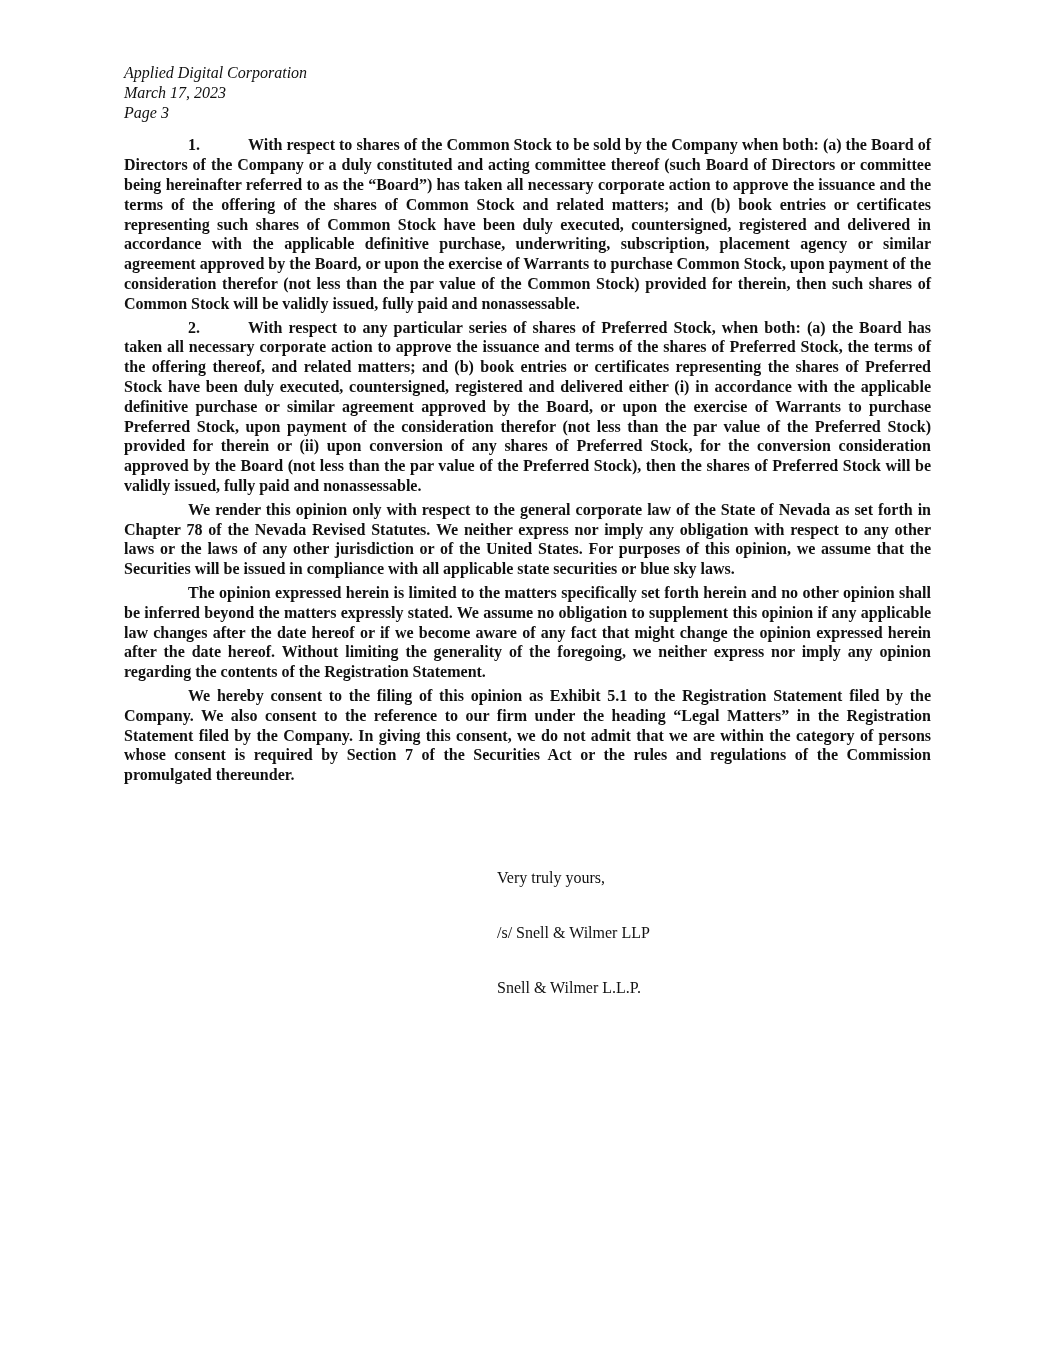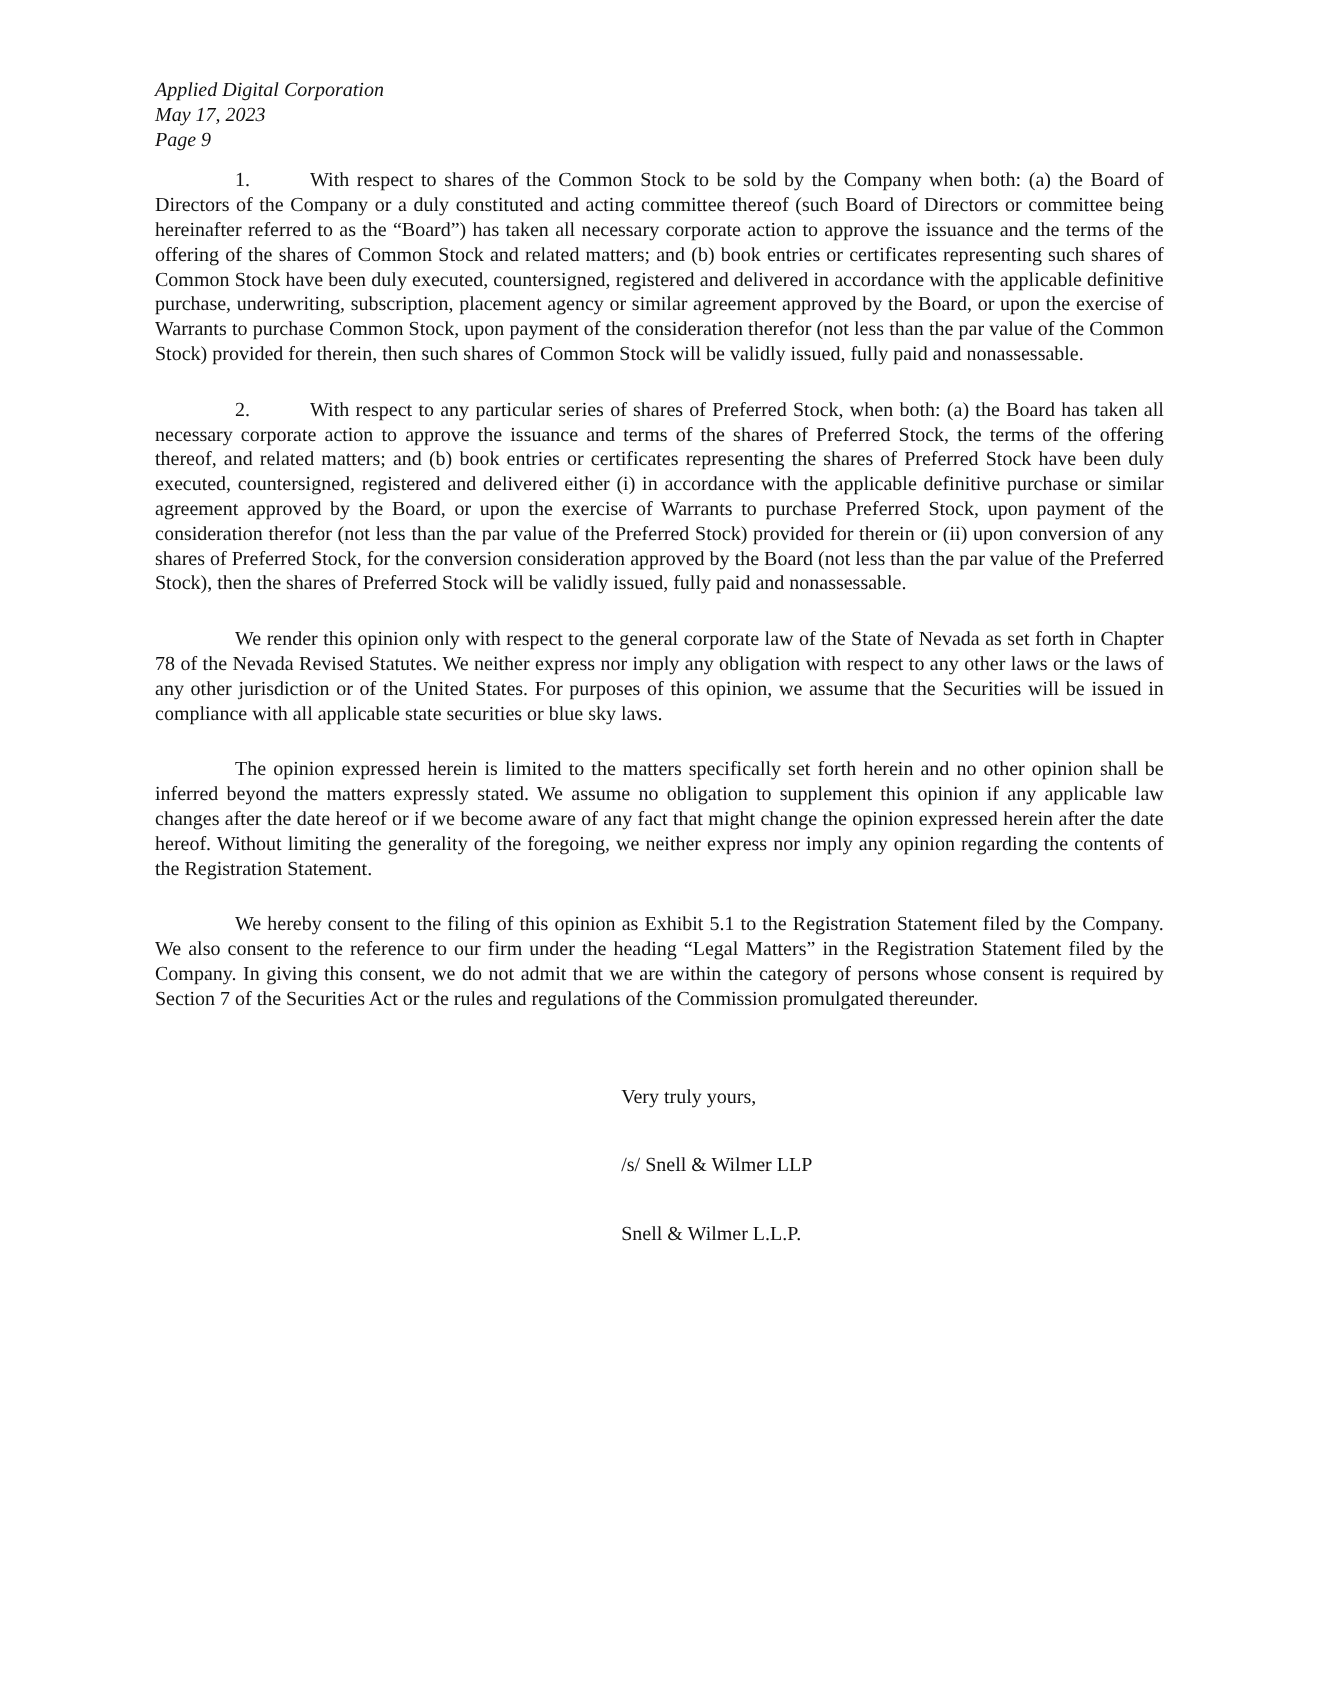--- a/index.html
+++ b/index.html
@@ -24,42 +24,43 @@
       width: 807px;
     }
     .header-line {
       display: block;
       white-space: nowrap;
     }
     .para {
       margin: 0;
       text-align: justify;
       text-align-last: left;
+      font-weight: bold;
     }
-    .para + .para { margin-top: 25px; }
+    .para + .para { margin-top: 4px; }
     .header-block { margin-bottom: 13px; font-style: italic; }
     .indent { display: inline-block; width: 64px; }
     .num-lead { display: inline-block; width: 64px; }
     .num { display: inline-block; width: 60px; }
     .closing {
       position: absolute;
       left: 497px;
       top: 868px;
     }
     .closing div { white-space: nowrap; }
     .closing div + div { margin-top: 35px; }
   </style>
 </head>
 <body>
 
 <div class="page">
   <div class="header-block">
     <span class="header-line">Applied Digital Corporation</span>
-    <span class="header-line">May 17, 2023</span>
-    <span class="header-line">Page 9</span>
+    <span class="header-line">March 17, 2023</span>
+    <span class="header-line">Page 3</span>
   </div>
 
   <p class="para"><span class="num-lead"></span><span class="num">1.</span><span>With respect to shares of the Common Stock to be sold by the Company when both: (a) the Board of Directors of the Company or a duly constituted and acting committee thereof (such Board of Directors or committee being hereinafter referred to as the “Board”) has taken all necessary corporate action to approve the issuance and the terms of the offering of the shares of Common Stock and related matters; and (b) book entries or certificates representing such shares of Common Stock have been duly executed, countersigned, registered and delivered in accordance with the applicable definitive purchase, underwriting, subscription, placement agency or similar agreement approved by the Board, or upon the exercise of Warrants to purchase Common Stock, upon payment of the consideration therefor (not less than the par value of the Common Stock) provided for therein, then such shares of Common Stock will be validly issued, fully paid and nonassessable.</span></p>
 
   <p class="para"><span class="num-lead"></span><span class="num">2.</span><span>With respect to any particular series of shares of Preferred Stock, when both: (a) the Board has taken all necessary corporate action to approve the issuance and terms of the shares of Preferred Stock, the terms of the offering thereof, and related matters; and (b) book entries or certificates representing the shares of Preferred Stock have been duly executed, countersigned, registered and delivered either (i) in accordance with the applicable definitive purchase or similar agreement approved by the Board, or upon the exercise of Warrants to purchase Preferred Stock, upon payment of the consideration therefor (not less than the par value of the Preferred Stock) provided for therein or (ii) upon conversion of any shares of Preferred Stock, for the conversion consideration approved by the Board (not less than the par value of the Preferred Stock), then the shares of Preferred Stock will be validly issued, fully paid and nonassessable.</span></p>
 
   <p class="para"><span class="indent"></span><span>We render this opinion only with respect to the general corporate law of the State of Nevada as set forth in Chapter 78 of the Nevada Revised Statutes. We neither express nor imply any obligation with respect to any other laws or the laws of any other jurisdiction or of the United States. For purposes of this opinion, we assume that the Securities will be issued in compliance with all applicable state securities or blue sky laws.</span></p>
 
   <p class="para"><span class="indent"></span><span>The opinion expressed herein is limited to the matters specifically set forth herein and no other opinion shall be inferred beyond the matters expressly stated.  We assume no obligation to supplement this opinion if any applicable law changes after the date hereof or if we become aware of any fact that might change the opinion expressed herein after the date hereof.  Without limiting the generality of the foregoing, we neither express nor imply any opinion regarding the contents of the Registration Statement.</span></p>
 

